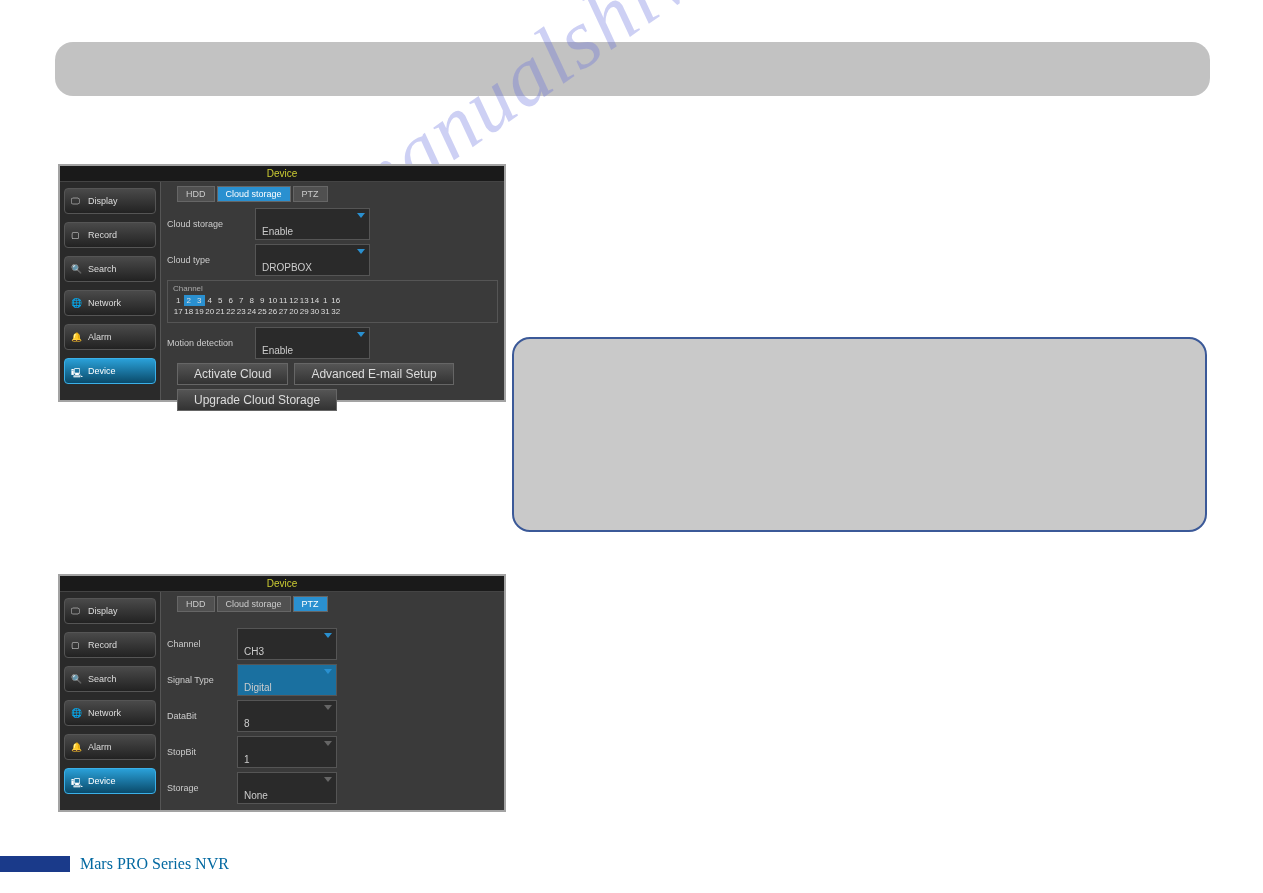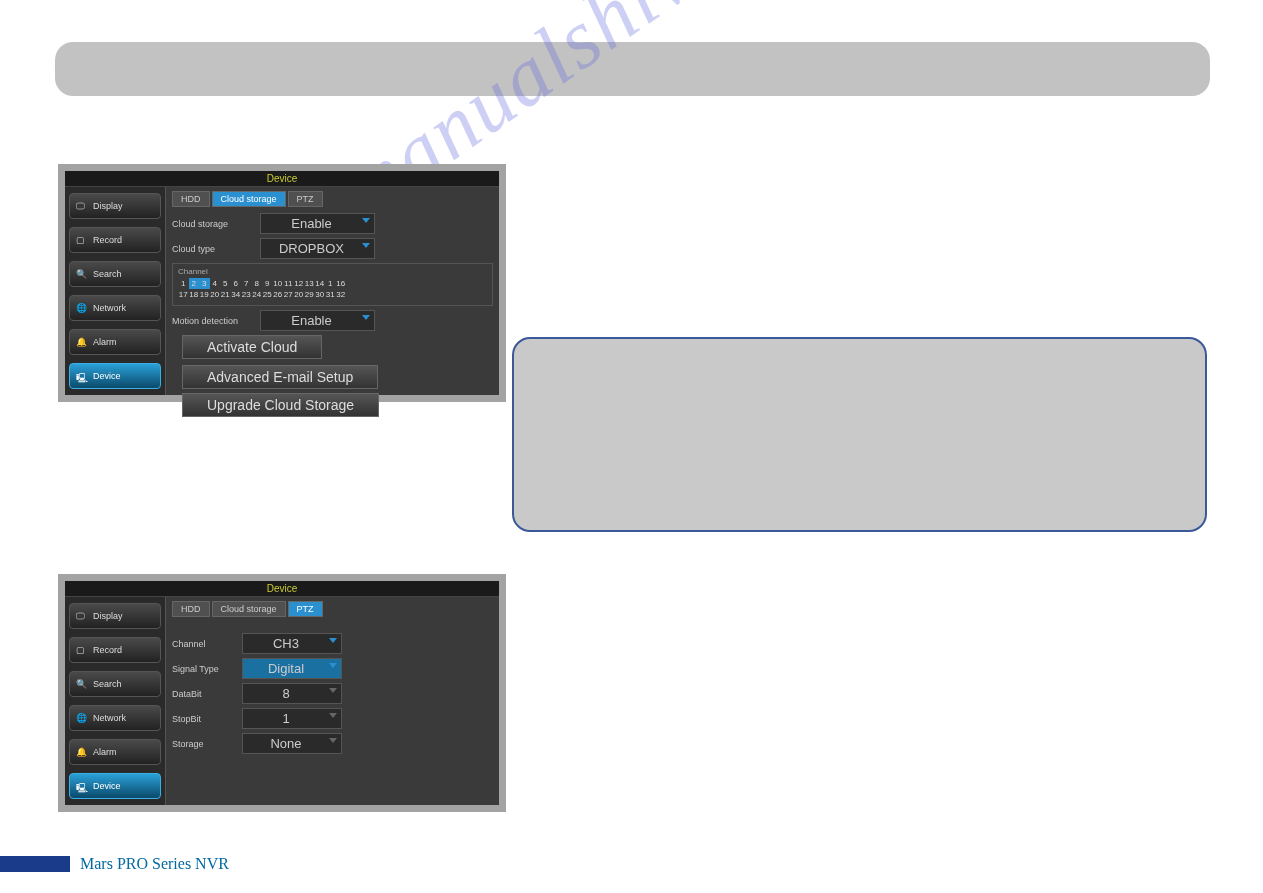--- a/index.html
+++ b/index.html
@@ -60,21 +60,21 @@
   }
   .footer-text {
     font-family: Georgia, serif;
     font-size: 16px;
     color: #0369a1;
   }
   
   .panel {
     position: absolute;
     background: #2a2a2a;
-    border: 7px solid #a3a3a3;
+    border: 2px solid #a3a3a3;
   }
   .panel1 { left: 58px; top: 164px; width: 448px; height: 238px; }
   .panel2 { left: 58px; top: 574px; width: 448px; height: 238px; }
   .panel-title {
     text-align: center;
     color: #cccc33;
     font-size: 10px;
     padding: 2px;
     background: #1a1a1a;
     border-bottom: 1px solid #444;
@@ -115,20 +115,21 @@
   .content {
     flex: 1;
     background: #3a3a3a;
     border-left: 1px solid #555;
     padding: 4px 6px;
   }
   .tabs {
     display: flex;
     gap: 2px;
     margin-bottom: 6px;
+    margin-left: 10px;
   }
   .tab {
     padding: 2px 8px;
     font-size: 9px;
     background: #505050;
     color: #ccc;
     border: 1px solid #666;
   }
   .tab.active {
     background: #2a90d0;
@@ -140,25 +141,24 @@
     margin-bottom: 4px;
     font-size: 9px;
     color: #ccc;
   }
   .lbl { width: 88px; flex-shrink: 0; }
   .lbl2 { width: 70px; flex-shrink: 0; }
   .sel {
     position: relative;
     background: #2a2a2a;
     border: 1px solid #555;
-    padding: 2px 18px 2px 6px;
+    padding: 17px 18px 2px 6px;
     color: #ccc;
     min-width: 115px;
-    font-size: 13px;
-    text-align: center;
+    font-size: 10px;
   }
   .sel .arrow {
     position: absolute;
     right: 4px;
     top: 4px;
     width: 0; height: 0;
     border-left: 4px solid transparent;
     border-right: 4px solid transparent;
     border-top: 5px solid #2a90d0;
   }
@@ -190,22 +190,22 @@
     display: inline-block;
     width: 10.5px;
     text-align: center;
     font-size: 8px;
   }
   .ch-grid span.sel-ch { background: #2a90d0; }
   .btn {
     background: linear-gradient(#555, #333);
     border: 1px solid #666;
     color: #ddd;
-    font-size: 14px;
-    padding: 3px 24px;
+    font-size: 12px;
+    padding: 3px 16px;
     display: inline-block;
   }
   .btnrow { display: flex; gap: 6px; margin: 4px 0 0 10px; flex-wrap: wrap; }
   .sel.small, .txt.small { min-width: 100px; }
 </style>
 </head>
 <body>
 
 <div class="gray-bar"></div>
 <div class="gray-box"></div>
@@ -273,21 +273,21 @@
             <span>13</span>
             <span>14</span>
             <span>1</span>
             <span>16</span>
             <div style="flex-basis: 100%; height: 0px;"></div>
             <span>17</span>
             <span>18</span>
             <span>19</span>
             <span>20</span>
             <span>21</span>
-            <span>34</span>
+            <span>22</span>
             <span>23</span>
             <span>24</span>
             <span>25</span>
             <span>26</span>
             <span>27</span>
             <span>20</span>
             <span>29</span>
             <span>30</span>
             <span>31</span>
             <span>32</span>

